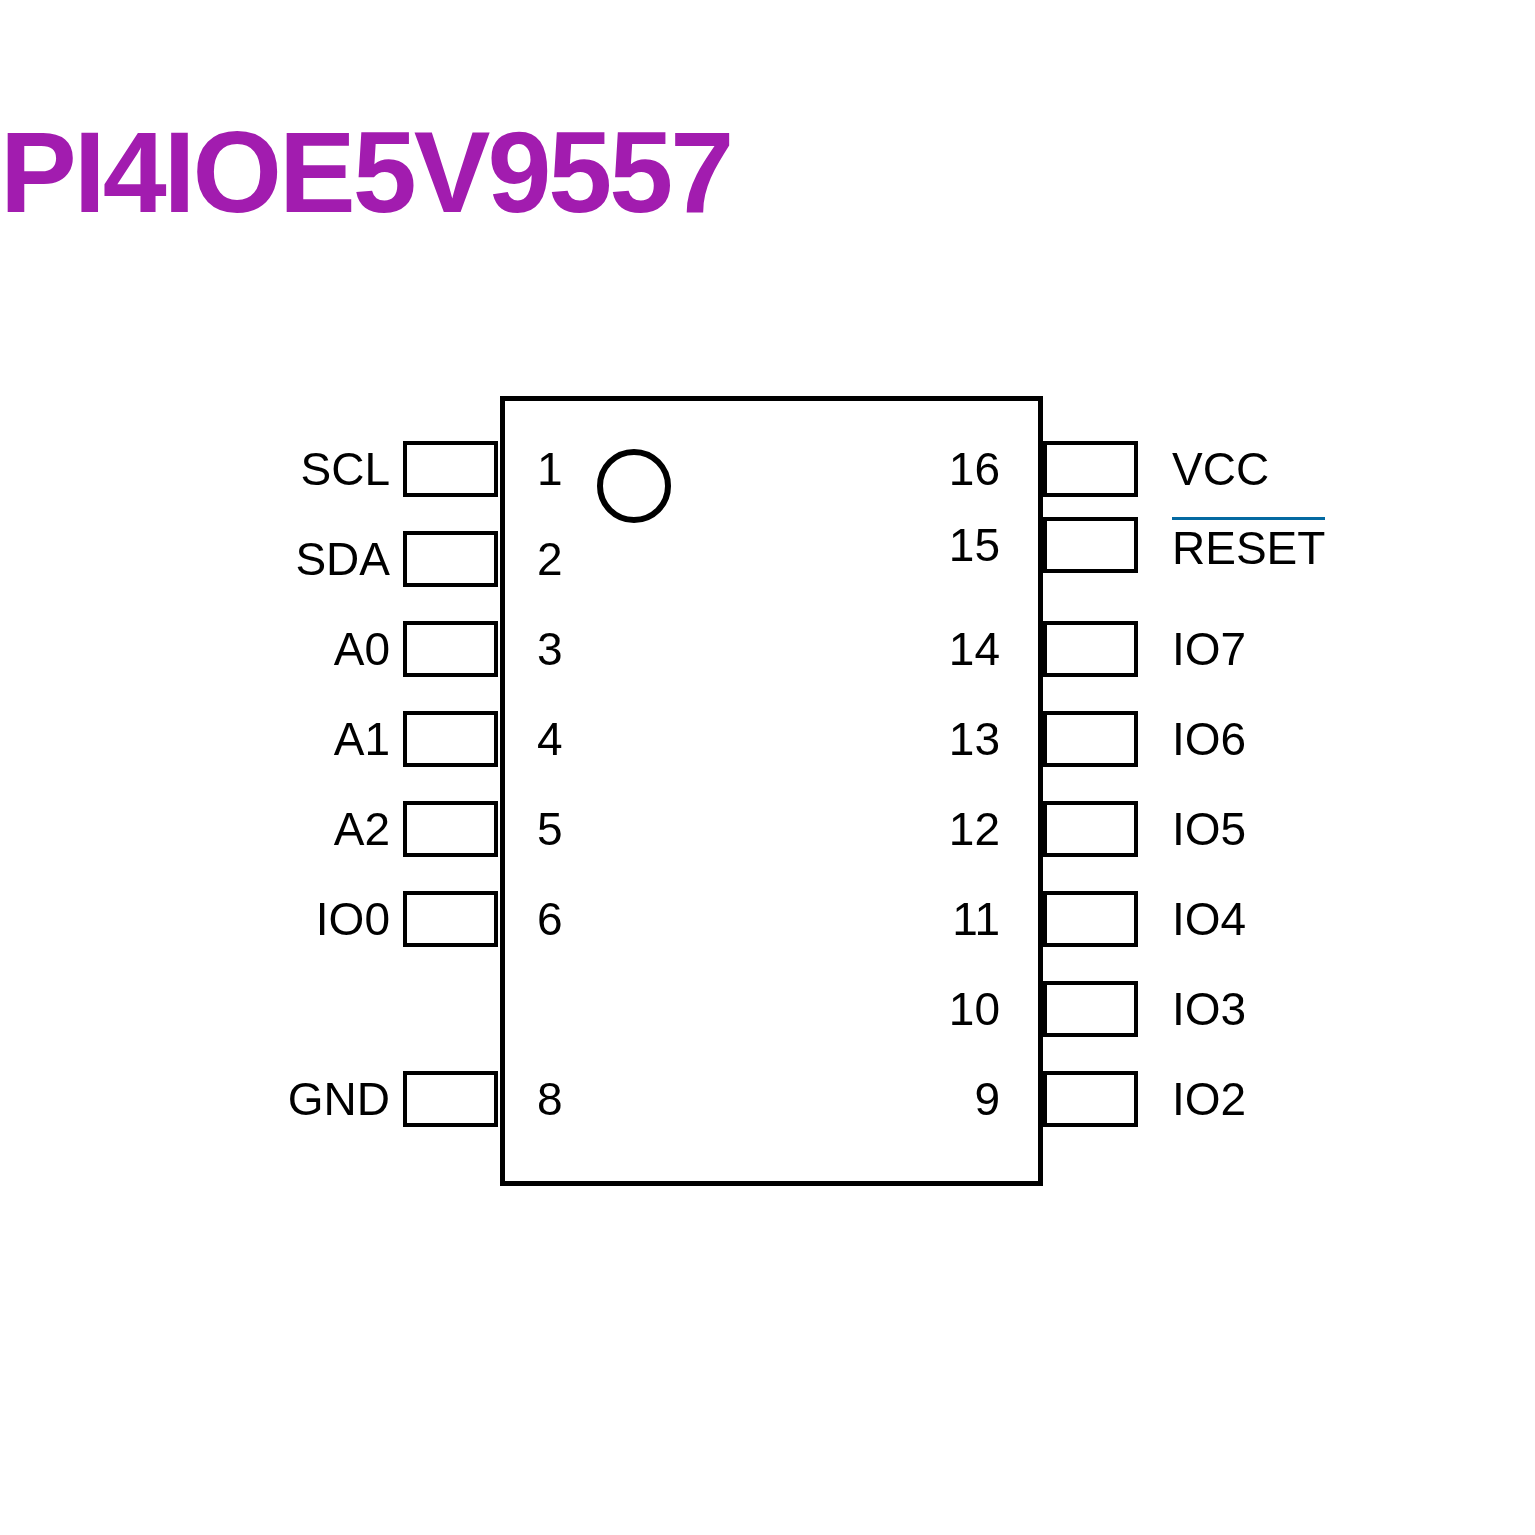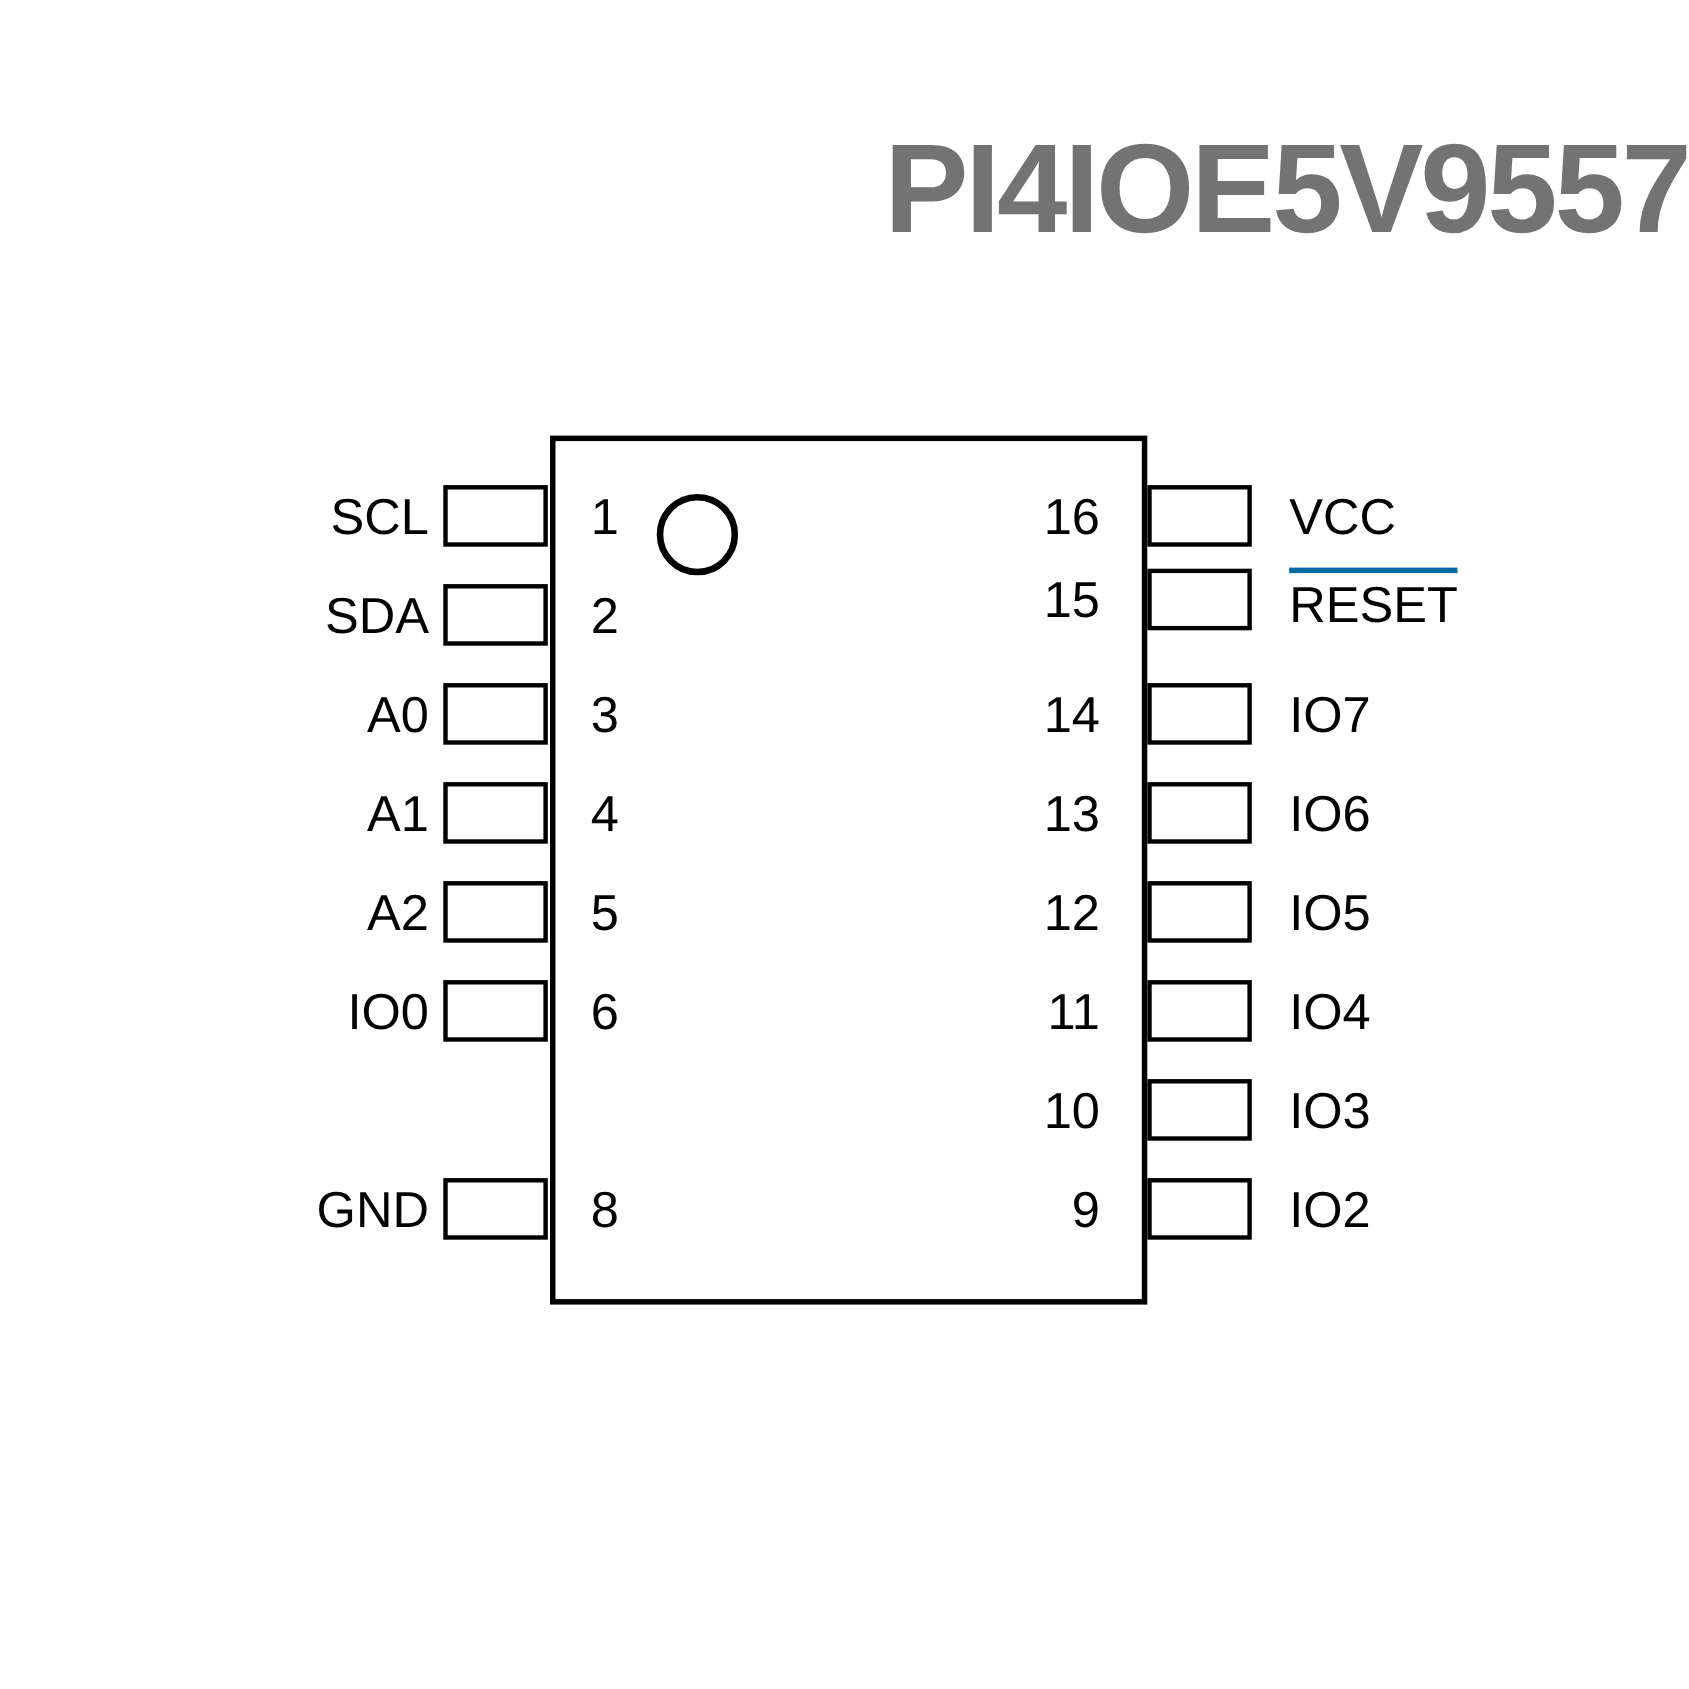--- a/index.html
+++ b/index.html
@@ -12,25 +12,25 @@
     font-family: "Liberation Sans", sans-serif;
     color: #000;
   }
   .page { position: absolute; inset: 0; background: #fff; }
 
   .title {
     position: absolute;
     top: 106px;
     left: 0;
     width: 100%;
-    text-align: right;
+    text-align: left;
     font-size: 115px;
     font-weight: bold;
     letter-spacing: -3px;
-    color: #737373;
+    color: #a21caf;
   }
 
   .chip-body {
     position: absolute;
     left: 500px;
     top: 396px;
     width: 543px;
     height: 790px;
     border: 5px solid #000;
     background: #fff;
@@ -75,21 +75,21 @@
     font-size: 46px;
     color: #000;
   }
   .left-label  { left: 140px;  width: 250px; justify-content: flex-end; }
   .left-number { left: 537px;  width: 120px; justify-content: flex-start; }
   .right-number{ left: 895px;  width: 105px; justify-content: flex-end; }
   .right-label { left: 1172px; width: 300px; justify-content: flex-start; }
 
   .active-low {
     display: inline-block;
-    border-top: 5px solid #0369a1;
+    border-top: 3px solid #0369a1;
     padding-top: 4px;
     line-height: 1.05;
   }
 </style>
 </head>
 <body>
 
 <div class="page">
 
   <div class="title">PI4IOE5V9557</div>

